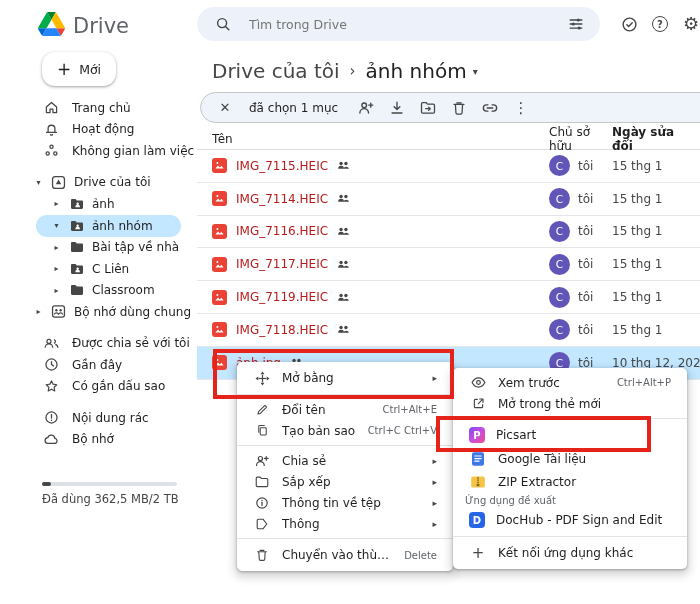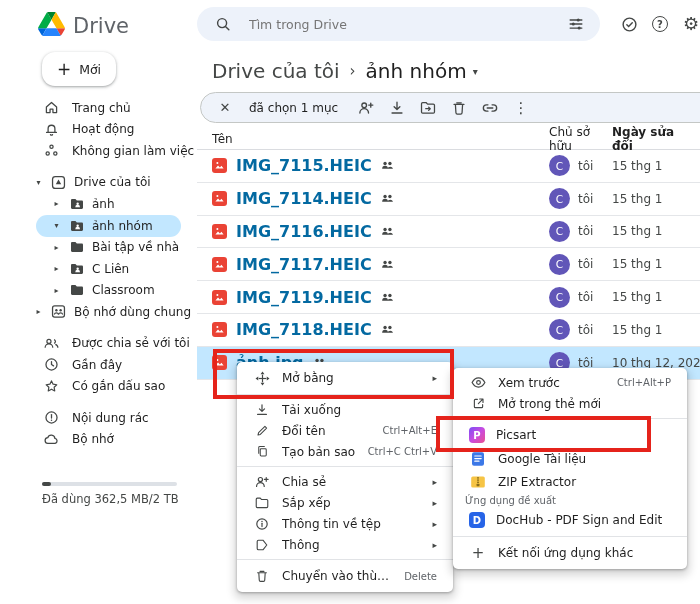--- a/index.html
+++ b/index.html
@@ -53,21 +53,21 @@
   .thead { display:flex; align-items:center; height:22px; border-bottom:1px solid #dadce0; color:#1f1f1f; }
   .cell-name { flex:1; display:flex; align-items:center; gap:9px; padding-left:15px; min-width:0; }
   .cell-owner { width:63px; display:flex; align-items:center; gap:8px; flex:none; }
   .cell-date { width:110px; flex:none; font-size:12px; color:#444746; }
   .thead .cell-name { font-size:12px; }
   .thead .cell-date { display:flex; align-items:center; gap:6px; color:#1f1f1f; font-weight:700; font-size:12px; }
   .thead .cell-owner { font-size:12px; color:#1f1f1f;align-items:center; }
   .sort-badge { width:17px; height:17px; border-radius:50%; background:#CEE3FB; color:#0b57d0; display:flex; align-items:center; justify-content:center; font-size:11px; }
   .row { display:flex; align-items:center; height:32.8px; border-bottom:1px solid #e4e6e9; }
   .row.selected { background:#C2E7FF; }
-  .fname { font-size:16px; color:#0369a1; white-space:nowrap; overflow:hidden; text-overflow:ellipsis;font-weight:bold; }
+  .fname { font-size:12px; color:#b91c1c; white-space:nowrap; overflow:hidden; text-overflow:ellipsis; }
   .avatar { width:21px; height:21px; border-radius:50%; background:#6156B8; color:#fff; font-size:10.5px; display:flex; align-items:center; justify-content:center; flex:none; }
   .owner-name { font-size:12px; color:#444746; }
 
   
   .menu { position:absolute; background:#fff; border-radius:5px; box-shadow:0 1px 3px rgba(0,0,0,.3),0 4px 8px 3px rgba(0,0,0,.15); padding:4px 0; z-index:20; }
   .ctx-menu { left:215px; top:362px; width:216px; }
   .sub-menu { left:431px; top:368px; width:234px; }
   .mi { display:flex; align-items:center; height:21px; padding:0 16px; gap:11px; font-size:12px; color:#1f1f1f; white-space:nowrap; }
   .mi-tall { height:24px; }
   .mi .ic { width:18px; display:flex; justify-content:center; flex:none; color:#444746; }
@@ -542,28 +542,20 @@
           <rect x="9.3" y="5.5" width="1.4" height="9"></rect>
             <rect x="5.5" y="9.3" width="9" height="1.4"></rect>
         </svg>
       </span>
       <span class="lbl">Mở bằng</span>
       <span class="subarr">▸</span>
     </div>
     <div class="mdiv"></div>
     <div class="mi">
       <span class="ic">
-        <svg viewBox="0 0 20 20" width="16" height="16" fill="none" stroke="#444746" stroke-width="1.5" stroke-linecap="round" stroke-linejoin="round">
-            <path d="M10 3.5v8M6.8 8.5l3.2 3.2 3.2-3.2M4.5 15.5h11"></path>
-          </svg>
-      </span>
-      <span class="lbl">Tải xuống</span>
-    </div>
-    <div class="mi">
-      <span class="ic">
         <svg viewBox="0 0 20 20" width="15" height="15" fill="none" stroke="#444746" stroke-width="1.4" stroke-linejoin="round">
             <path d="M4 16l.8-3.1 8.4-8.4 2.3 2.3-8.4 8.4z"></path>
           </svg>
       </span>
       <span class="lbl">Đổi tên</span>
       <span class="sc">Ctrl+Alt+E</span>
     </div>
     <div class="mi">
       <span class="ic">
         <svg viewBox="0 0 20 20" width="15" height="15" fill="none" stroke="#444746" stroke-width="1.4">

